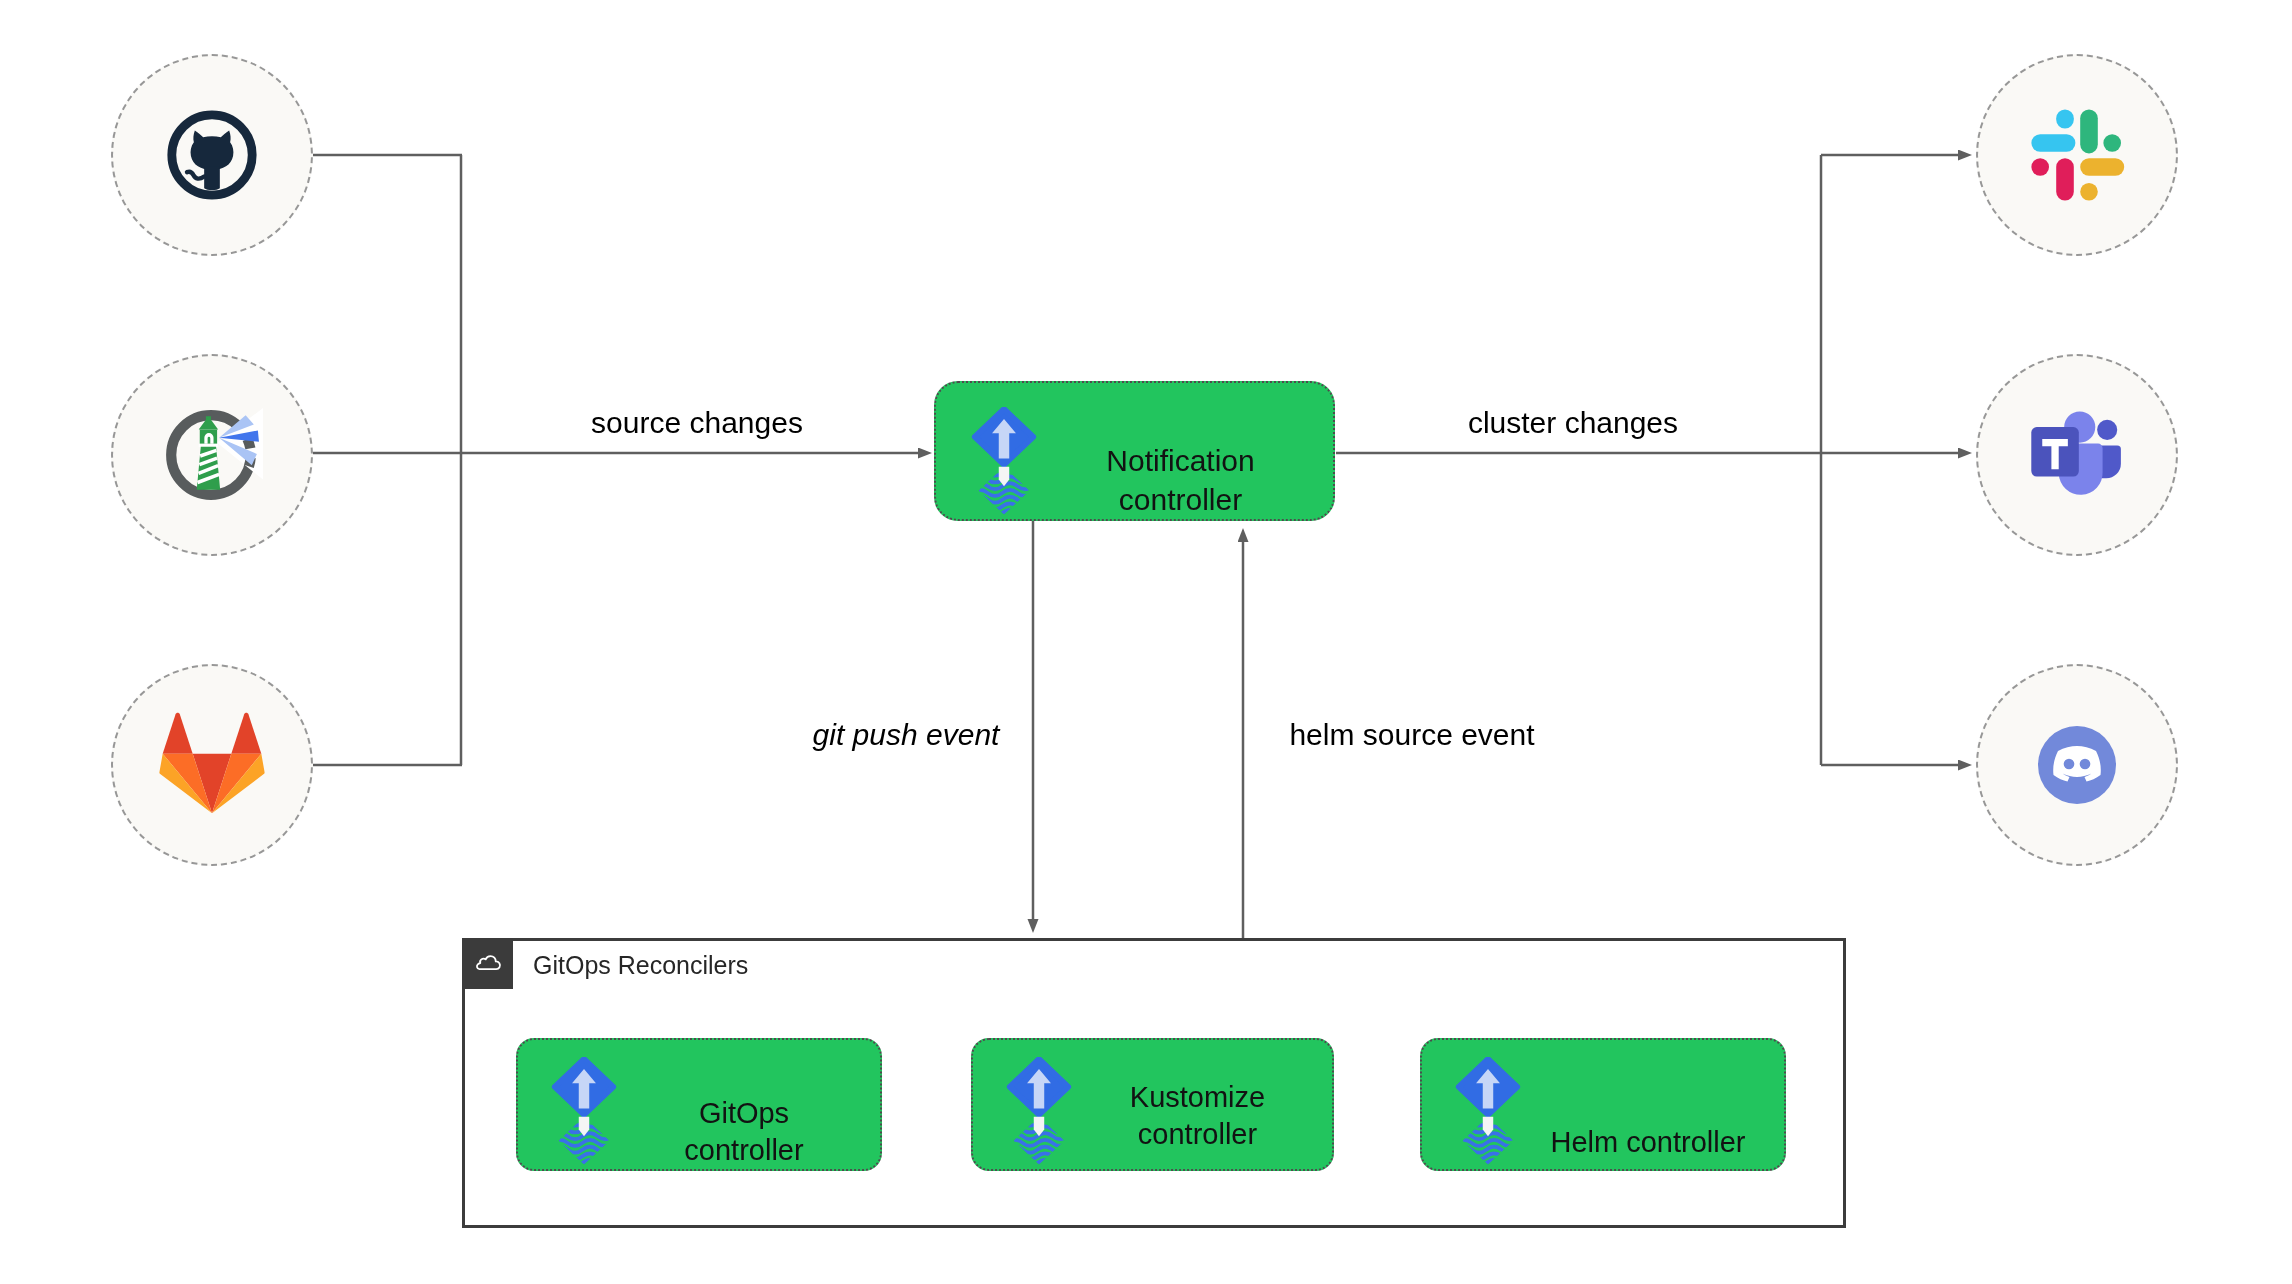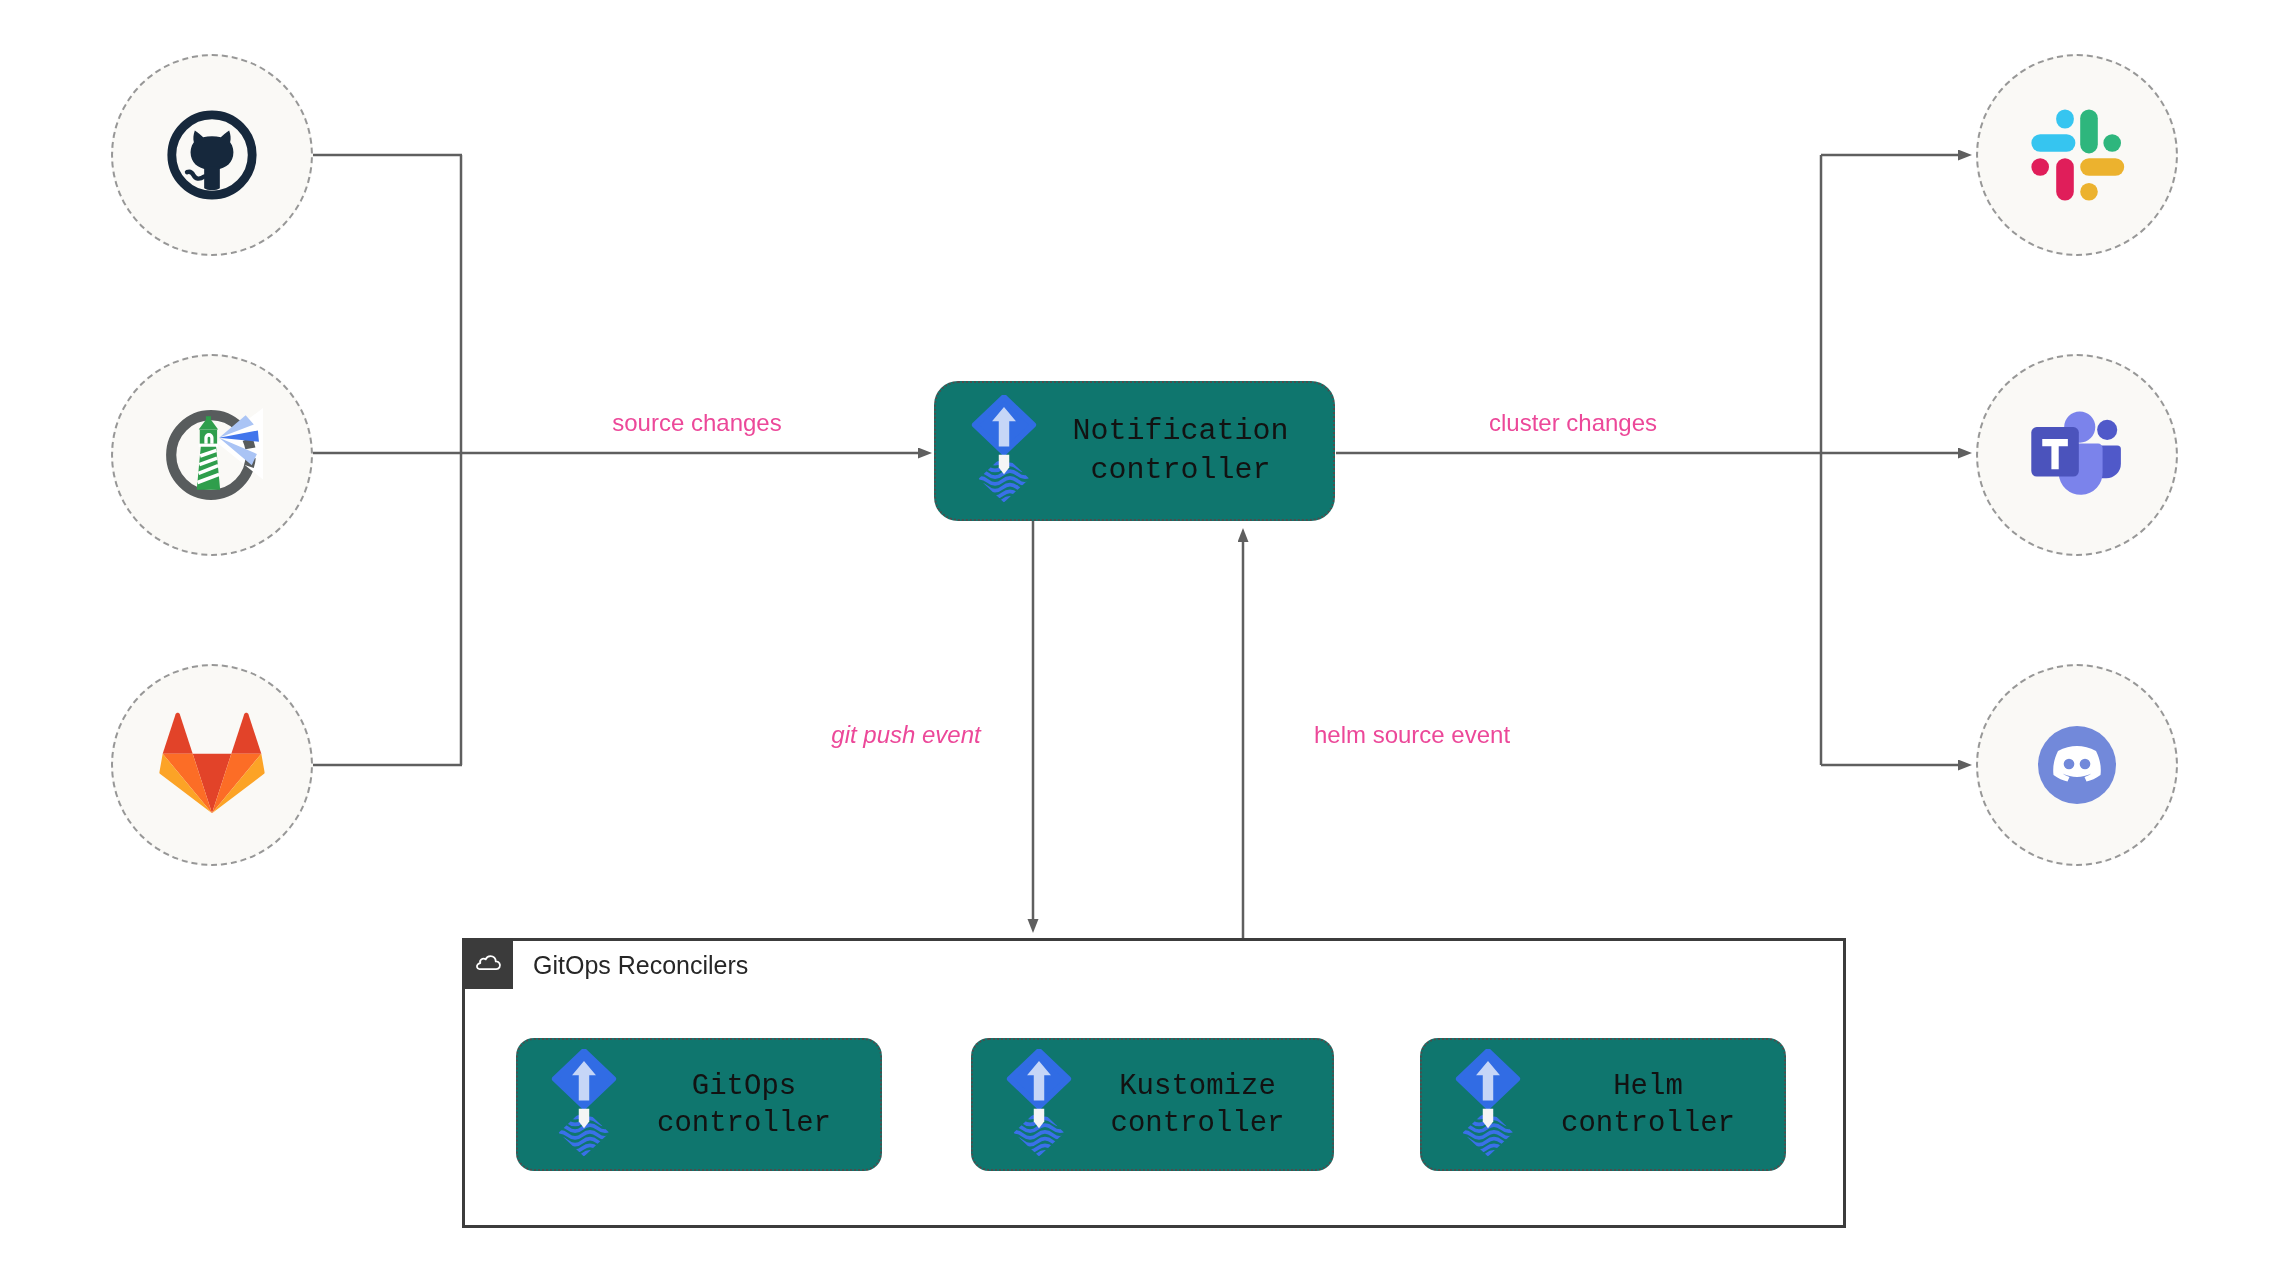--- a/index.html
+++ b/index.html
@@ -9,34 +9,34 @@
   }
   .wires{position:absolute;left:0;top:0;z-index:1;}
   
   .provider{
     position:absolute;width:202px;height:202px;border-radius:50%;
     background:#faf9f6;border:2px dashed #979797;box-sizing:border-box;
     display:flex;align-items:center;justify-content:center;z-index:2;
   }
   
   .node{
-    position:absolute;background:#0f766e;border:2px dotted #4d4d4d;box-sizing:border-box;
-    display:flex;align-items:center;z-index:3;font-family:Liberation Mono, monospace;
+    position:absolute;background:#22c55e;border:2px dotted #4d4d4d;box-sizing:border-box;
+    display:flex;align-items:flex-end;z-index:3;
   }
   .node-notification{left:934px;top:381px;width:401px;height:140px;border-radius:24px;padding-left:30px;}
   .node-small{top:1038px;height:133px;border-radius:18px;padding-left:28px;}
   .node-label{
     flex:1;text-align:center;color:#121212;font-size:29px;line-height:37px;
     padding-right:14px;
   }
   .node-notification .node-label{font-size:30px;line-height:39px;}
   
   .edge-label{
     position:absolute;transform:translate(-50%,-50%);white-space:nowrap;
-    color:#ec4899;font-size:24px;z-index:2;
+    color:#000000;font-size:30px;z-index:2;
   }
   
   .container-box{
     position:absolute;left:462px;top:938px;width:1384px;height:290px;
     border:3px solid #3c3c3c;box-sizing:border-box;background:#ffffff;z-index:2;
   }
   .container-badge{
     position:absolute;left:-3px;top:-3px;width:51px;height:51px;background:#3b3b3b;
     display:flex;align-items:center;justify-content:center;
   }

